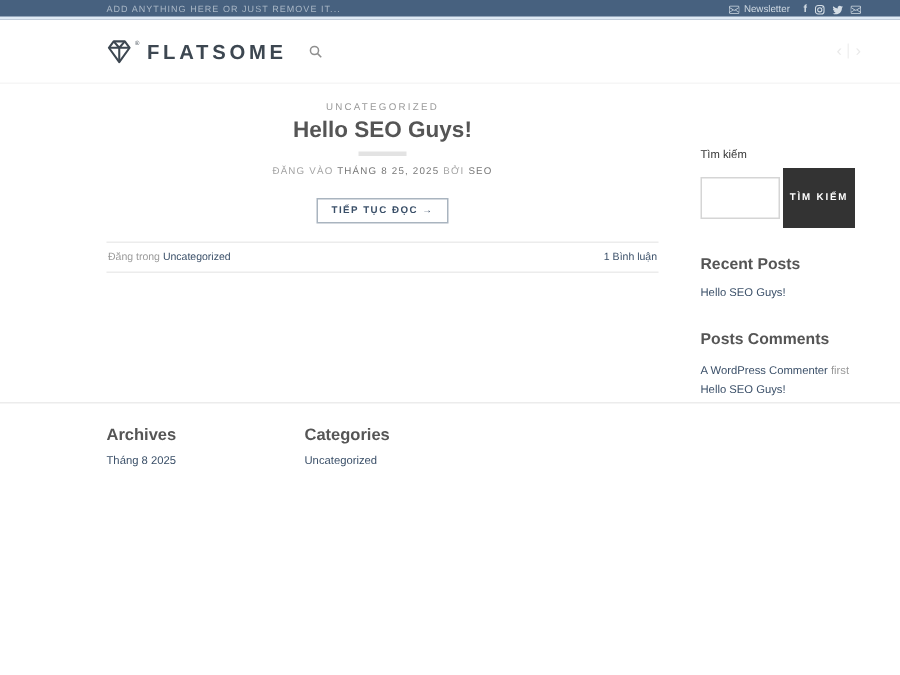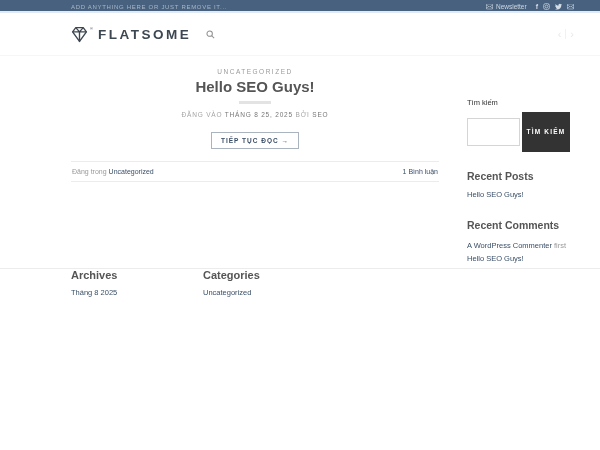--- a/index.html
+++ b/index.html
@@ -53,21 +53,21 @@
   .search-row { display:flex; align-items:center; gap:2px; margin-top:5px; }
   .search-input { width:53px; height:28px; border:1px solid #d5d5d5; background:#fff; font-size:7px; padding:0 3px; }
   .search-btn { width:48px; height:40px; background:#333; color:#fff; border:none; font-size:6.5px; font-weight:bold; letter-spacing:1.2px; text-transform:uppercase; line-height:1.8; cursor:pointer; font-family:inherit; }
   .widget-title { font-size:10.5px; font-weight:bold; color:#555; margin-top:18px; }
   .widget-link { display:inline-block; font-size:7.5px; color:#3a4f68; text-decoration:none; margin-top:8px; }
   .comment-item { margin-top:8px; font-size:7.5px; line-height:1.75; }
   .comment-item a { color:#3a4f68; text-decoration:none;text-align:right; }
   .comment-item .in-label { color:#9a9a9a; }
 
   
-  .footer-widgets { flex:0 0 auto; height:72px; border-top:1px solid #ececec; background:#fff; }
+  .footer-widgets { flex:0 0 auto; height:72px; border-top:1px solid #ececec; padding-top:15px; background:#fff; }
   .footer-row { display:flex; }
   .footer-colA { width:132px; }
   .footer-colB { width:150px; }
   .footer-title { font-size:11px; font-weight:bold; color:#555; }
   .footer-link { display:inline-block; font-size:7.5px; color:#3a4f68; text-decoration:none; }
 
   
   .absolute-footer { flex:1 1 auto; background:#575757; padding-top:7px; }
   .copyright { font-size:7px; color:rgba(0,0,0,.45); }
 </style>
@@ -160,21 +160,21 @@
       </div>
 
       <div class="sidebar-col">
         <div class="search-label">Tìm kiếm</div>
         <div class="search-row">
           <input class="search-input" type="text" aria-label="Tìm kiếm" style="">
           <button class="search-btn">TÌM KIẾM</button>
         </div>
         <h3 class="widget-title">Recent Posts</h3>
         <a class="widget-link">Hello SEO Guys!</a>
-        <h3 class="widget-title">Recent Comments</h3>
+        <h3 class="widget-title">Posts Comments</h3>
         <div class="comment-item">
           <a>A WordPress Commenter</a>
           <span class="in-label">first</span>
           <a>Hello SEO Guys!</a>
         </div>
       </div>
 
     </div>
   </div>
 

